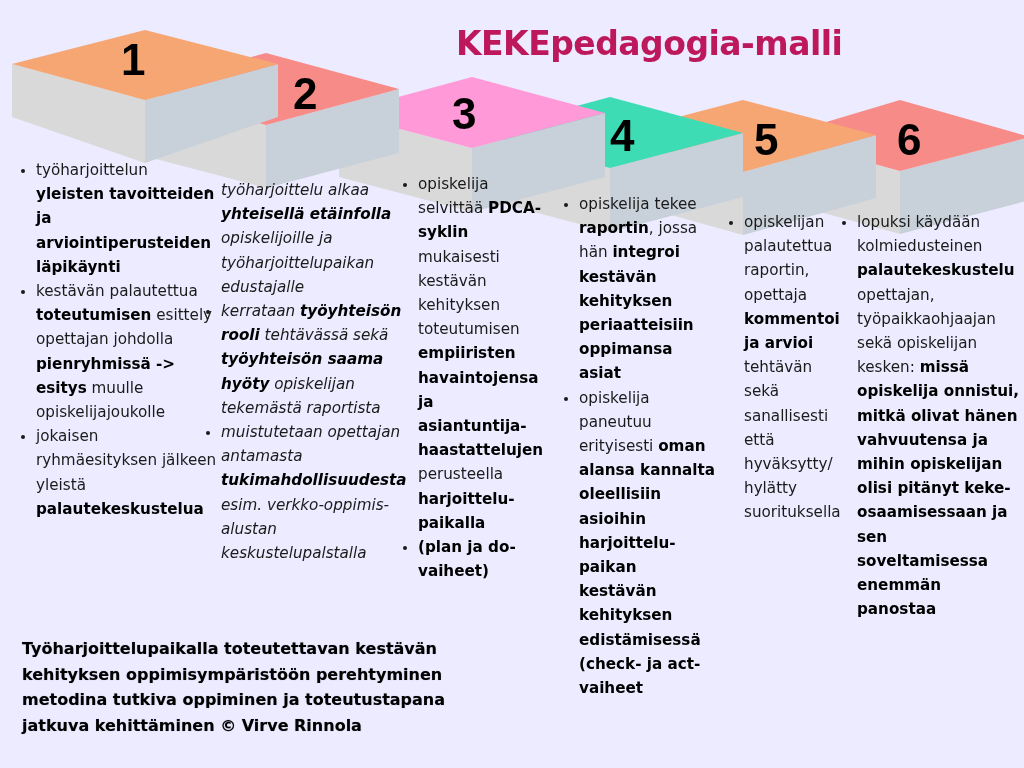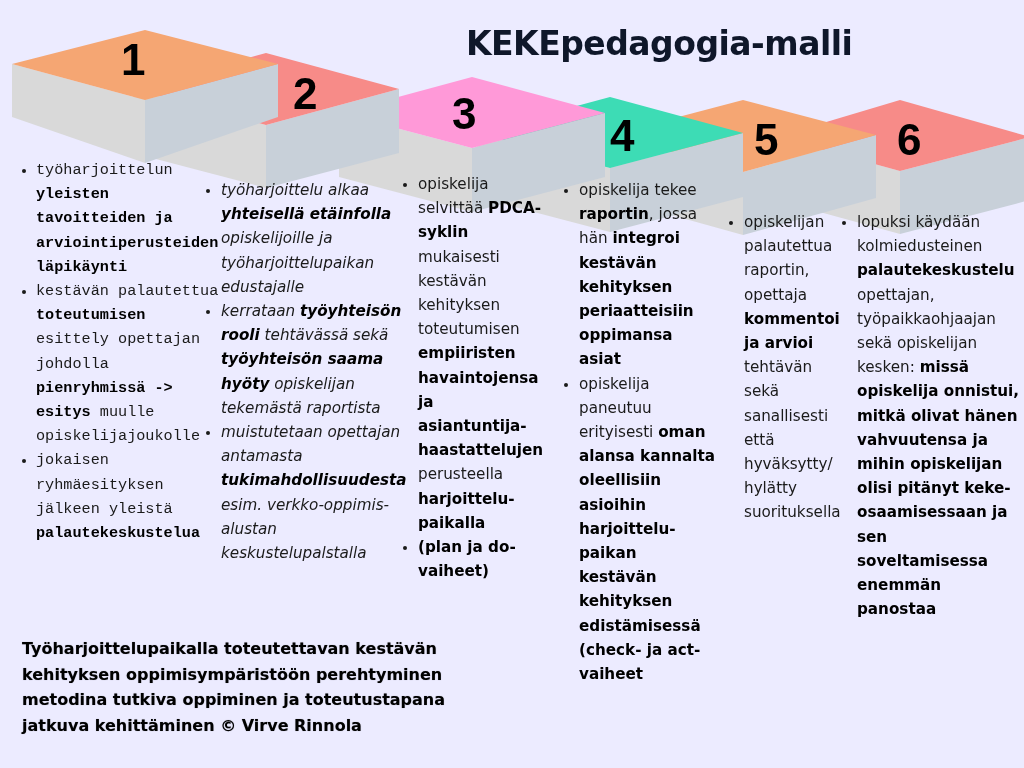--- a/index.html
+++ b/index.html
@@ -8,22 +8,22 @@
     background:#ecebff;
     font-family:"Liberation Sans", sans-serif;
     color:#111;
   }
   .blocks { position:absolute; left:0; top:0; width:1024px; height:260px; }
   .num {
     position:absolute; font-family:"Liberation Sans", sans-serif; font-weight:700;
     font-size:44px; color:#000; line-height:1;
   }
   .title {
-    position:absolute; left:466px; top:24px;
-    font-family:"DejaVu Sans", sans-serif; font-weight:700; font-size:33px; color:#0f172a;
+    position:absolute; left:456px; top:24px;
+    font-family:"DejaVu Sans", sans-serif; font-weight:700; font-size:33px; color:#be185d;
     letter-spacing:-0.5px;
   }
   .col {
     position:absolute; font-family:"DejaVu Sans", sans-serif;
     font-size:15.2px; line-height:24.2px; color:#1a1a1a;
   }
   .col ul { margin:0; padding:0 0 0 22px; list-style:disc; }
   .col li { padding-left:0; }
   .col li::marker { font-size:13px; }
   .col b { font-weight:700; color:#000; }
@@ -77,41 +77,41 @@
 
 <div class="num" style="left:121px; top:38px;">1</div>
 <div class="num" style="left:293px; top:72px;">2</div>
 <div class="num" style="left:452px; top:92px;">3</div>
 <div class="num" style="left:610px; top:114px;">4</div>
 <div class="num" style="left:754px; top:118px;">5</div>
 <div class="num" style="left:897px; top:118px;">6</div>
 
 <div class="title">KEKEpedagogia-malli</div>
 
-<div class="col" style="left:14px; top:158px; width:205px;font-family:Liberation Mono, monospace;">
+<div class="col" style="left:14px; top:158px; width:205px;">
     <ul>
       <li><span>työharjoittelun </span><b>yleisten tavoitteiden ja arviointiperusteiden läpikäynti</b></li>
       <li><span>kestävän palautettua </span><b>toteutumisen</b><span> esittely opettajan johdolla </span><b>pienryhmissä -&gt; esitys</b><span> muulle opiskelijajoukolle</span></li>
       <li><span>jokaisen ryhmäesityksen jälkeen yleistä </span><b>palautekeskustelua</b></li>
     </ul>
   </div>
 <div class="col" style="left:199px; top:178px; width:215px;font-style:italic;">
     <ul>
       <li><span>työharjoittelu alkaa </span><b>yhteisellä etäinfolla</b><span> opiskelijoille ja työharjoittelupaikan edustajalle</span></li>
       <li><span>kerrataan </span><b>työyhteisön rooli</b><span> tehtävässä sekä </span><b>työyhteisön saama hyöty</b><span> opiskelijan tekemästä raportista</span></li>
       <li><span>muistutetaan opettajan antamasta </span><b>tukimahdollisuudesta</b><span> esim. verkko-oppimis-alustan keskustelupalstalla</span></li>
     </ul>
   </div>
 <div class="col" style="left:396px; top:172px; width:150px;">
     <ul>
       <li><span>opiskelija selvittää </span><b>PDCA-syklin</b><span> mukaisesti kestävän kehityksen toteutumisen </span><b>empiiristen havaintojensa ja asiantuntija-haastattelujen</b><span> perusteella </span><b>harjoittelu-paikalla</b></li>
       <li><b>(plan ja do-vaiheet)</b></li>
     </ul>
   </div>
-<div class="col" style="left:557px; top:178px; width:160px;">
+<div class="col" style="left:557px; top:192px; width:160px;">
     <ul>
       <li><span>opiskelija tekee </span><b>raportin</b><span>, jossa hän </span><b>integroi kestävän kehityksen periaatteisiin oppimansa asiat</b></li>
       <li><span>opiskelija paneutuu erityisesti </span><b>oman alansa kannalta oleellisiin asioihin harjoittelu-paikan kestävän kehityksen edistämisessä (check- ja act-vaiheet</b></li>
     </ul>
   </div>
 <div class="col" style="left:722px; top:210px; width:125px;">
     <ul>
       <li><span>opiskelijan palautettua raportin, opettaja </span><b>kommentoi ja arvioi</b><span> tehtävän sekä sanallisesti että hyväksytty/ hylätty suorituksella</span></li>
     </ul>
   </div>

